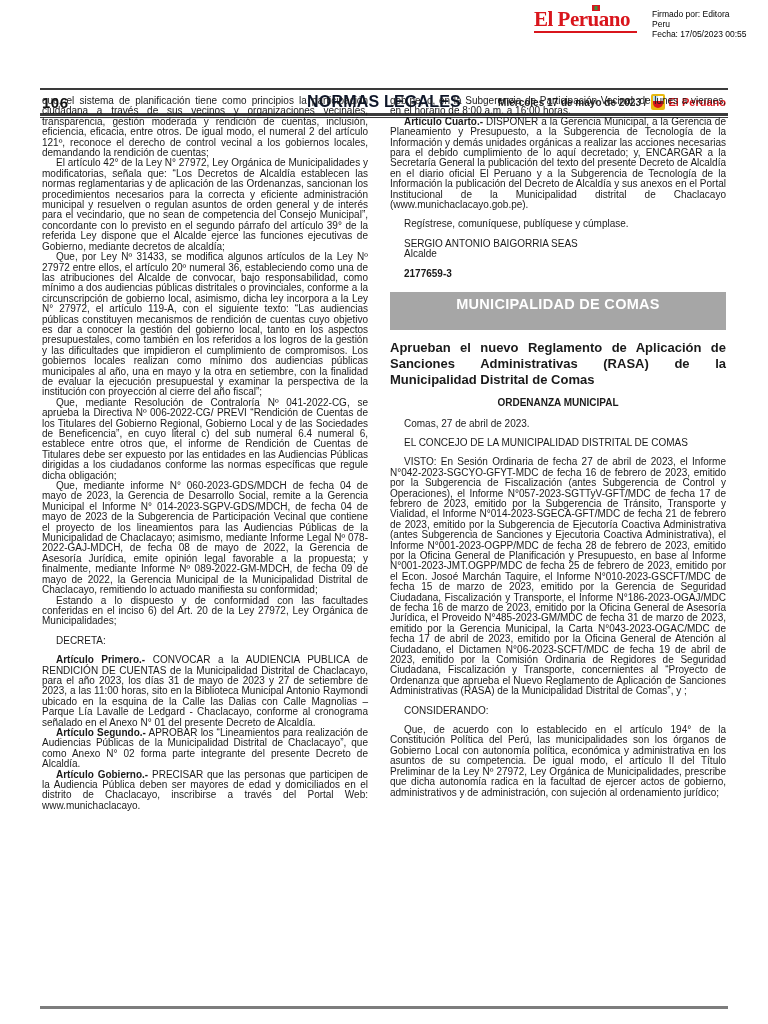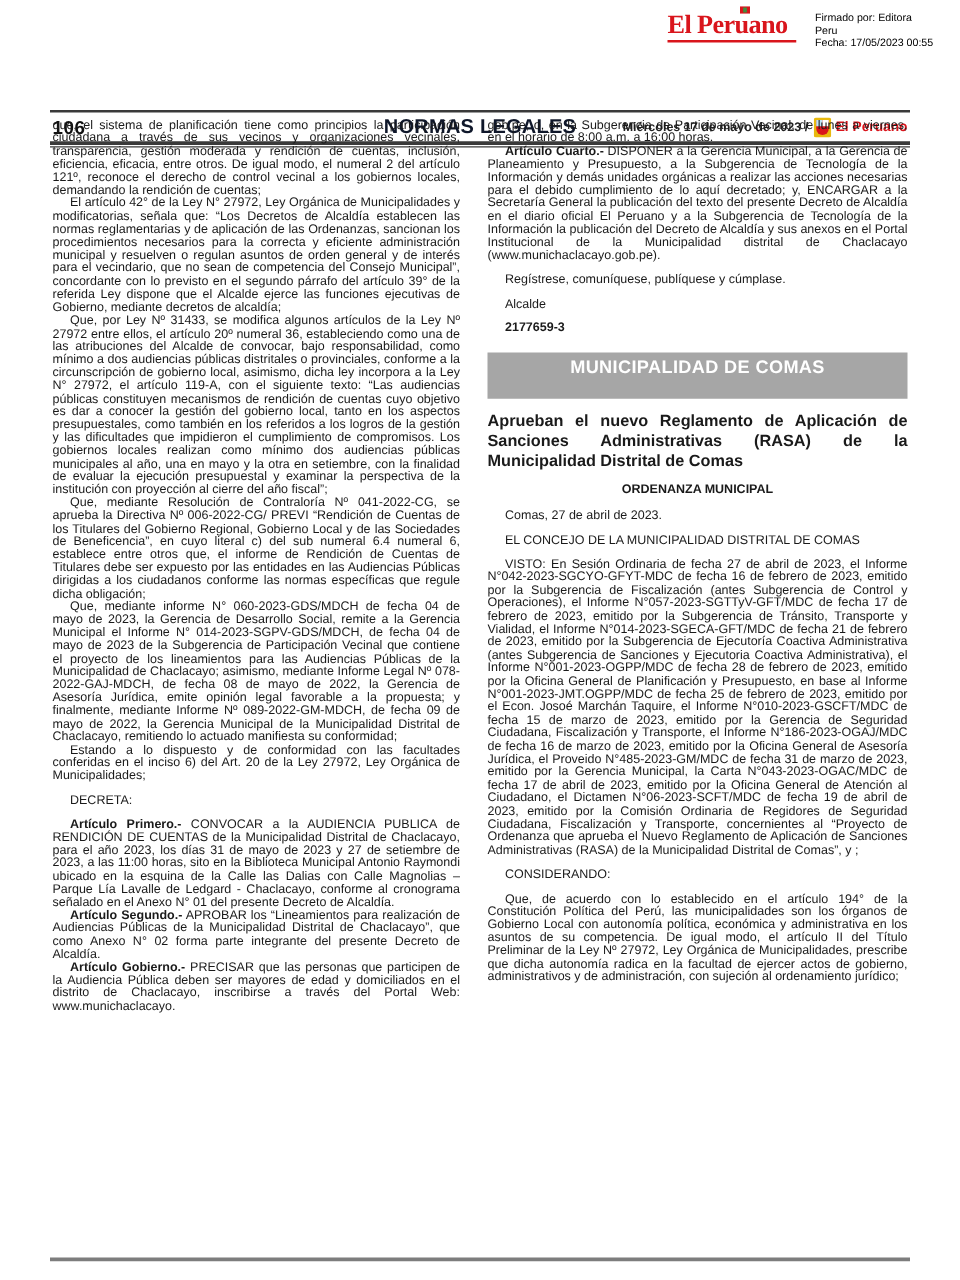--- a/index.html
+++ b/index.html
@@ -102,20 +102,21 @@
     <p class="p gap-top"><b class="lead">Artículo Primero.-</b><span> CONVOCAR a la AUDIENCIA PUBLICA de RENDICIÓN DE CUENTAS de la Municipalidad Distrital de Chaclacayo, para el año 2023, los días 31 de mayo de 2023 y 27 de setiembre de 2023, a las 11:00 horas, sito en la Biblioteca Municipal Antonio Raymondi ubicado en la esquina de la Calle las Dalias con Calle Magnolias – Parque Lía Lavalle de Ledgard - Chaclacayo, conforme al cronograma señalado en el Anexo N° 01 del presente Decreto de Alcaldía.</span></p>
     <p class="p"><b class="lead">Artículo Segundo.-</b><span> APROBAR los “Lineamientos para realización de Audiencias Públicas de la Municipalidad Distrital de Chaclacayo”, que como Anexo N° 02 forma parte integrante del presente Decreto de Alcaldía.</span></p>
     <p class="p"><b class="lead">Artículo Gobierno.-</b><span> PRECISAR que las personas que participen de la Audiencia Pública deben ser mayores de edad y domiciliados en el distrito de Chaclacayo, inscribirse a través del Portal Web: www.munichaclacayo.</span></p>
   </div>
 
   <div class="col right">
     <p class="p noindent">gob.pe, o, en la Subgerencia de Participación Vecinal, de lunes a viernes, en el horario de 8:00 a.m. a 16:00 horas.</p>
     <p class="p"><b class="lead">Artículo Cuarto.-</b><span> DISPONER a la Gerencia Municipal, a la Gerencia de Planeamiento y Presupuesto, a la Subgerencia de Tecnología de la Información y demás unidades orgánicas a realizar las acciones necesarias para el debido cumplimiento de lo aquí decretado; y, ENCARGAR a la Secretaría General la publicación del texto del presente Decreto de Alcaldía en el diario oficial El Peruano y a la Subgerencia de Tecnología de la Información la publicación del Decreto de Alcaldía y sus anexos en el Portal Institucional de la Municipalidad distrital de Chaclacayo (www.munichaclacayo.gob.pe).</span></p>
     <p class="p gap-top">Regístrese, comuníquese, publíquese y cúmplase.</p>
     <div class="sig-name">
+      <div style="text-indent:14px;">SERGIO ANTONIO BAIGORRIA SEAS</div>
       <div style="text-indent:14px;">Alcalde</div>
     </div>
     <p class="plain reg-number">2177659-3</p>
 
     <div class="comas-banner">MUNICIPALIDAD DE COMAS</div>
     <p class="comas-title">Aprueban el nuevo Reglamento de Aplicación de Sanciones Administrativas (RASA) de la Municipalidad Distrital de Comas</p>
     <div class="ord-block">
       <div>ORDENANZA MUNICIPAL</div>
     </div>
     <p class="p">Comas, 27 de abril de 2023.</p>

